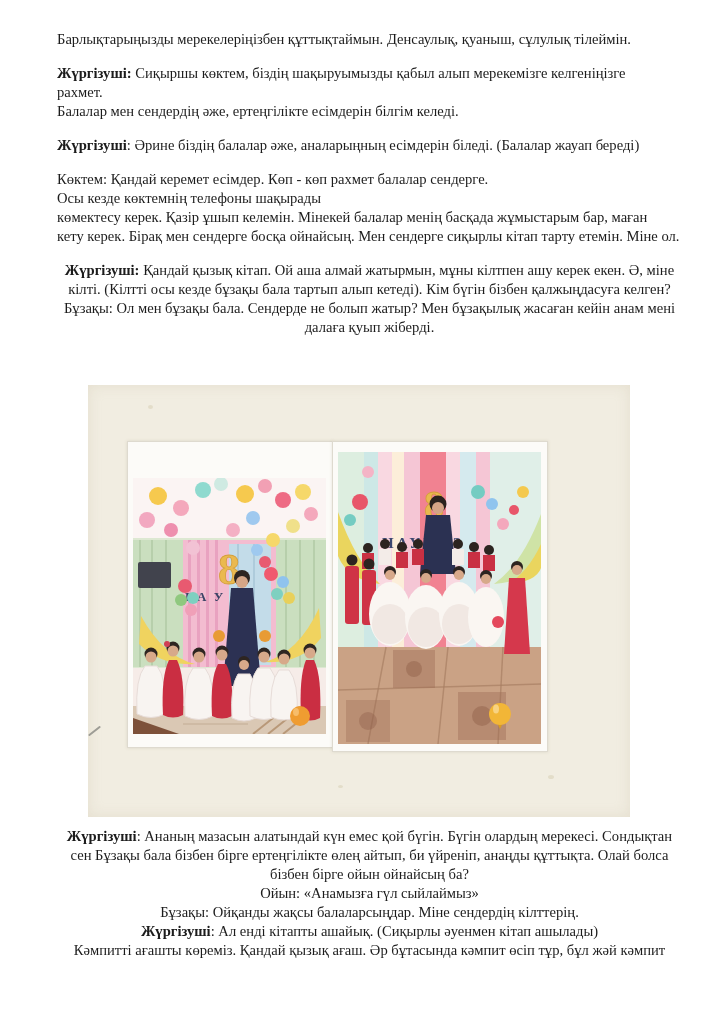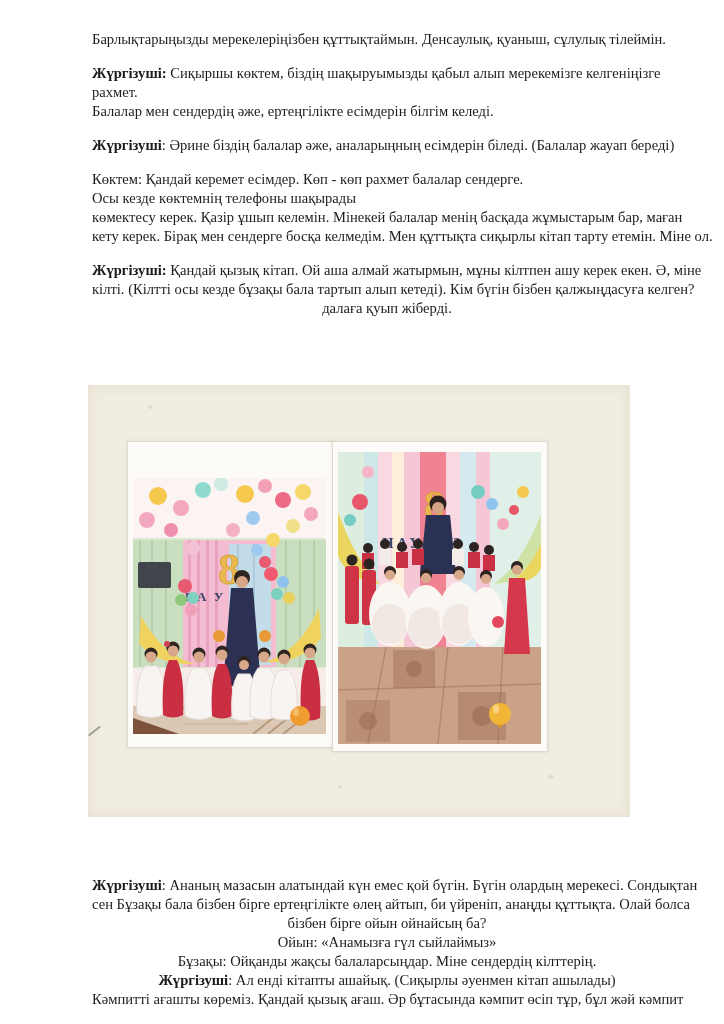--- a/index.html
+++ b/index.html
@@ -2,24 +2,24 @@
 <html><head>
 <meta charset="utf-8">
 <style>
   html,body{margin:0;padding:0;background:#ffffff;}
   .page{
     position:relative;width:724px;height:1024px;background:#ffffff;overflow:hidden;
     font-family:"Liberation Serif", serif;color:#1c1c1c;
   }
   .text-block{position:absolute;left:57px;width:625px;font-size:14.6px;line-height:19px;}
   .text-top{top:30px;}
-  .text-bottom{top:876px;}
+  .text-bottom{top:827px;}
   .para{margin:0 0 15px 0;}
   .para:last-child{margin-bottom:0;text-align:center;}
-  .line{white-space:nowrap;margin-left:35px;}
+  .line{white-space:nowrap;}
   .b{font-weight:bold;}
   .scan{
     position:absolute;left:88px;top:385px;width:542px;height:432px;
     background:#f1ede1;box-shadow:inset 0 0 14px rgba(190,180,150,0.25);
   }
   .speck{position:absolute;border-radius:50%;background:#e3ddc9;}
   .frame{position:absolute;background:#fcfbf8;border:1px solid #dedacf;box-shadow:0 0 3px rgba(120,110,80,0.18);}
   .frame-left{left:39px;top:56px;width:204px;height:305px;}
   .frame-right{left:244px;top:56px;width:214px;height:309px;}
   .photo{position:absolute;display:block;}
@@ -41,25 +41,26 @@
         <div class="line"><span>рахмет.</span></div>
         <div class="line"><span>Балалар мен сендердің әже, ертеңгілікте есімдерін білгім келеді.</span></div>
       </div>
       <div class="para">
         <div class="line"><span class="b">Жүргізуші</span><span>: Әрине біздің балалар әже, аналарыңның есімдерін біледі. (Балалар жауап береді)</span></div>
       </div>
       <div class="para">
         <div class="line"><span>Көктем: Қандай керемет есімдер. Көп - көп рахмет балалар сендерге.</span></div>
         <div class="line"><span>Осы кезде көктемнің телефоны шақырады</span></div>
         <div class="line"><span>көмектесу керек. Қазір ұшып келемін. Мінекей балалар менің басқада жұмыстарым бар, маған</span></div>
-        <div class="line"><span>кету керек. Бірақ мен сендерге босқа келмедім. Мен құттықта сиқырлы кітап тарту етемін. Міне ол.</span></div>
+        <div class="line"><span>кету керек. Бірақ мен сендерге босқа ойнайсың. Мен сендерге сиқырлы кітап тарту етемін. Міне ол.</span></div>
       </div>
       <div class="para">
         <div class="line"><span class="b">Жүргізуші:</span><span> Қандай қызық кітап. Ой аша алмай жатырмын, мұны кілтпен ашу керек екен. Ә, міне</span></div>
         <div class="line"><span>кілті. (Кілтті осы кезде бұзақы бала тартып алып кетеді). Кім бүгін бізбен қалжыңдасуға келген?</span></div>
+        <div class="line"><span>Бұзақы: Ол мен бұзақы бала. Сендерде не болып жатыр? Мен бұзақылық жасаған кейін анам мені</span></div>
         <div class="line"><span>далаға қуып жіберді.</span></div>
       </div>
     </div>
 
   <div class="scan">
     <div class="speck" style="left:60px;top:20px;width:5px;height:4px;"></div>
     <div class="speck" style="left:460px;top:390px;width:6px;height:4px;"></div>
     <div class="speck" style="left:250px;top:400px;width:5px;height:3px;"></div>
     <div class="pen-mark"></div>
 

